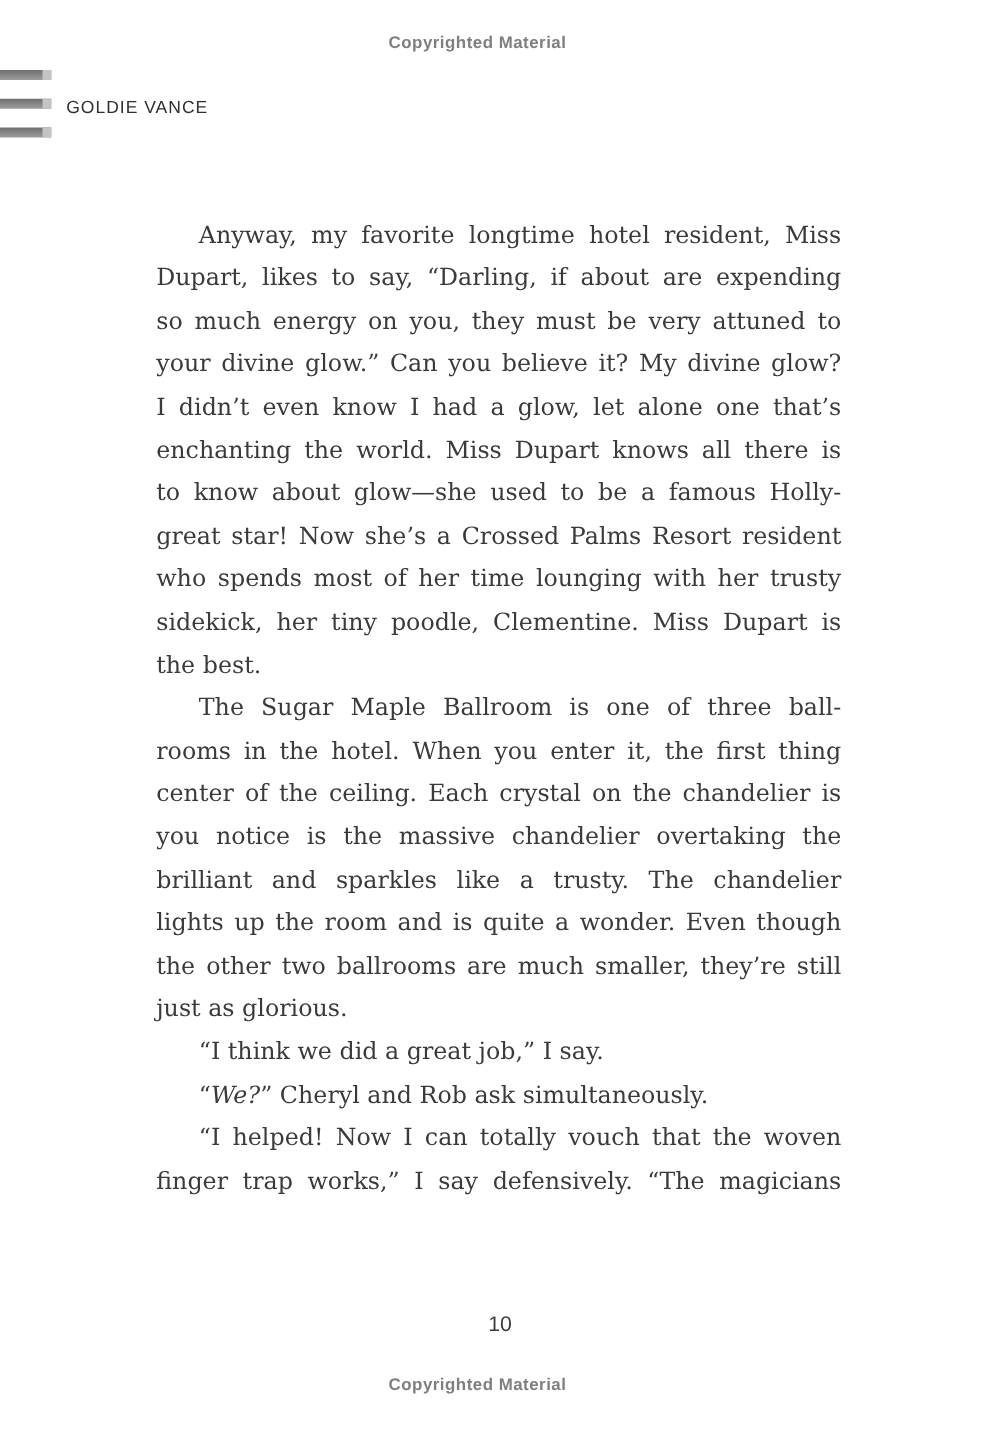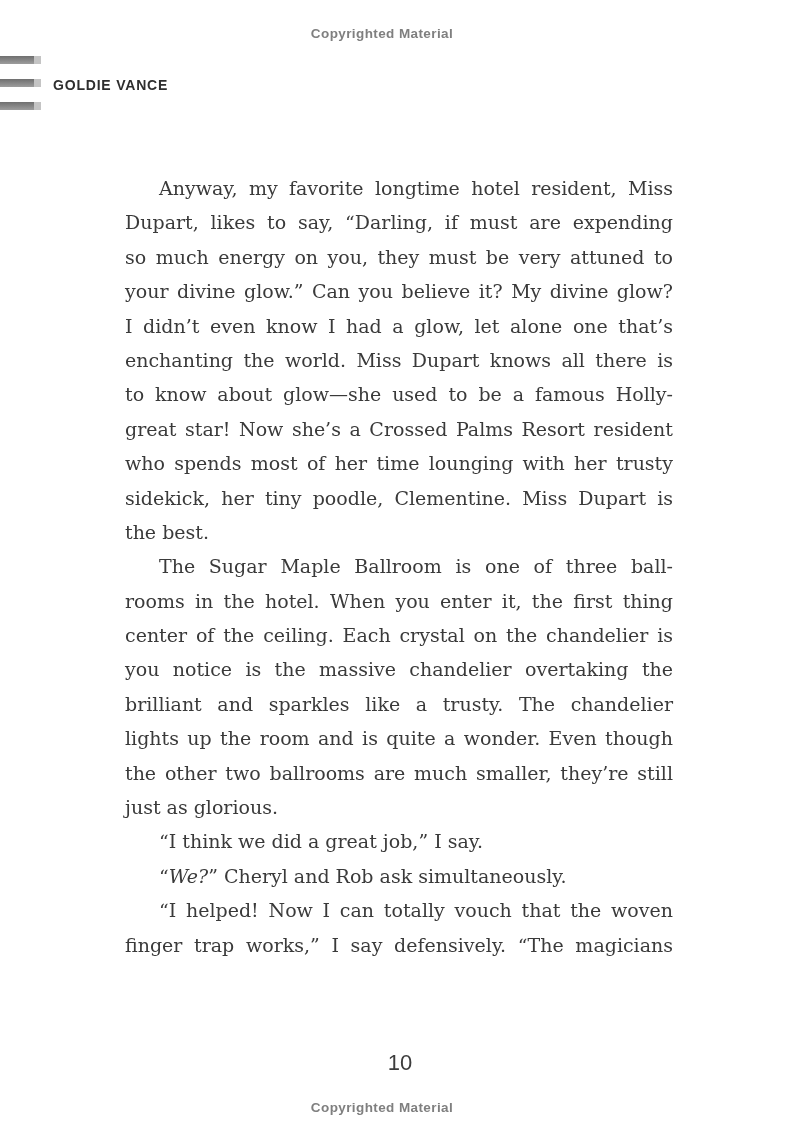--- a/index.html
+++ b/index.html
@@ -33,60 +33,60 @@
   .bar::after {
     content: ""; position: absolute; top: 0; right: 0; bottom: 0; width: 7px;
     background: var(--logo-bar-light, #c4c4c4);
   }
   .bar:nth-child(1) { top: 0; }
   .bar:nth-child(2) { top: 23px; }
   .bar:nth-child(3) { top: 46px; }
 
   .book-title {
     position: absolute; left: 53px; top: 77px;
-    font-size: 14px; letter-spacing: 0.8px; font-weight: 700;
+    font-size: 14px; letter-spacing: 0.8px; font-weight: 400;
     color: var(--header-title-text, #2e2e2e);
   }
 
   .body-text {
     position: absolute; left: 125px; top: 171px; width: 548px;
     font-family: "DejaVu Serif", serif;
     font-size: 19px;
     color: var(--body-text, #3a3a3a);
   }
   .line { height: 34.4px; line-height: 34.4px; overflow: visible; text-align: left; }
   .line.just { text-align: justify; text-align-last: justify; }
   .line.indent { text-indent: 34px; }
   .em { font-style: italic; }
 
   .page-number {
     position: absolute; left: 0; top: 1050px; width: 800px;
     text-align: center;
-    font-size: 22px;
+    font-size: 17px;
     color: var(--page-number-text, #3d3d3d);
   }
 </style>
 </head>
 <body>
 
 <div class="page">
 
   <div class="copyright top">Copyrighted Material</div>
 
   <div class="logo">
     <div class="bar"></div>
     <div class="bar"></div>
     <div class="bar"></div>
   </div>
 
   <div class="book-title">GOLDIE VANCE</div>
 
   <div class="body-text">
       <div class="line indent just">Anyway, my favorite longtime hotel resident, Miss</div>
-      <div class="line just">Dupart, likes to say, “Darling, if must are expending</div>
+      <div class="line just">Dupart, likes to say, “Darling, if about are expending</div>
       <div class="line just">so much energy on you, they must be very attuned to</div>
       <div class="line just">your divine glow.” Can you believe it? My divine glow?</div>
       <div class="line just">I didn’t even know I had a glow, let alone one that’s</div>
       <div class="line just">enchanting the world. Miss Dupart knows all there is</div>
       <div class="line just">to know about glow—she used to be a famous Holly-</div>
       <div class="line just">great star! Now she’s a Crossed Palms Resort resident</div>
       <div class="line just">who spends most of her time lounging with her trusty</div>
       <div class="line just">sidekick, her tiny poodle, Clementine. Miss Dupart is</div>
       <div class="line">the best.</div>
       <div class="line indent just">The Sugar Maple Ballroom is one of three ball-</div>

